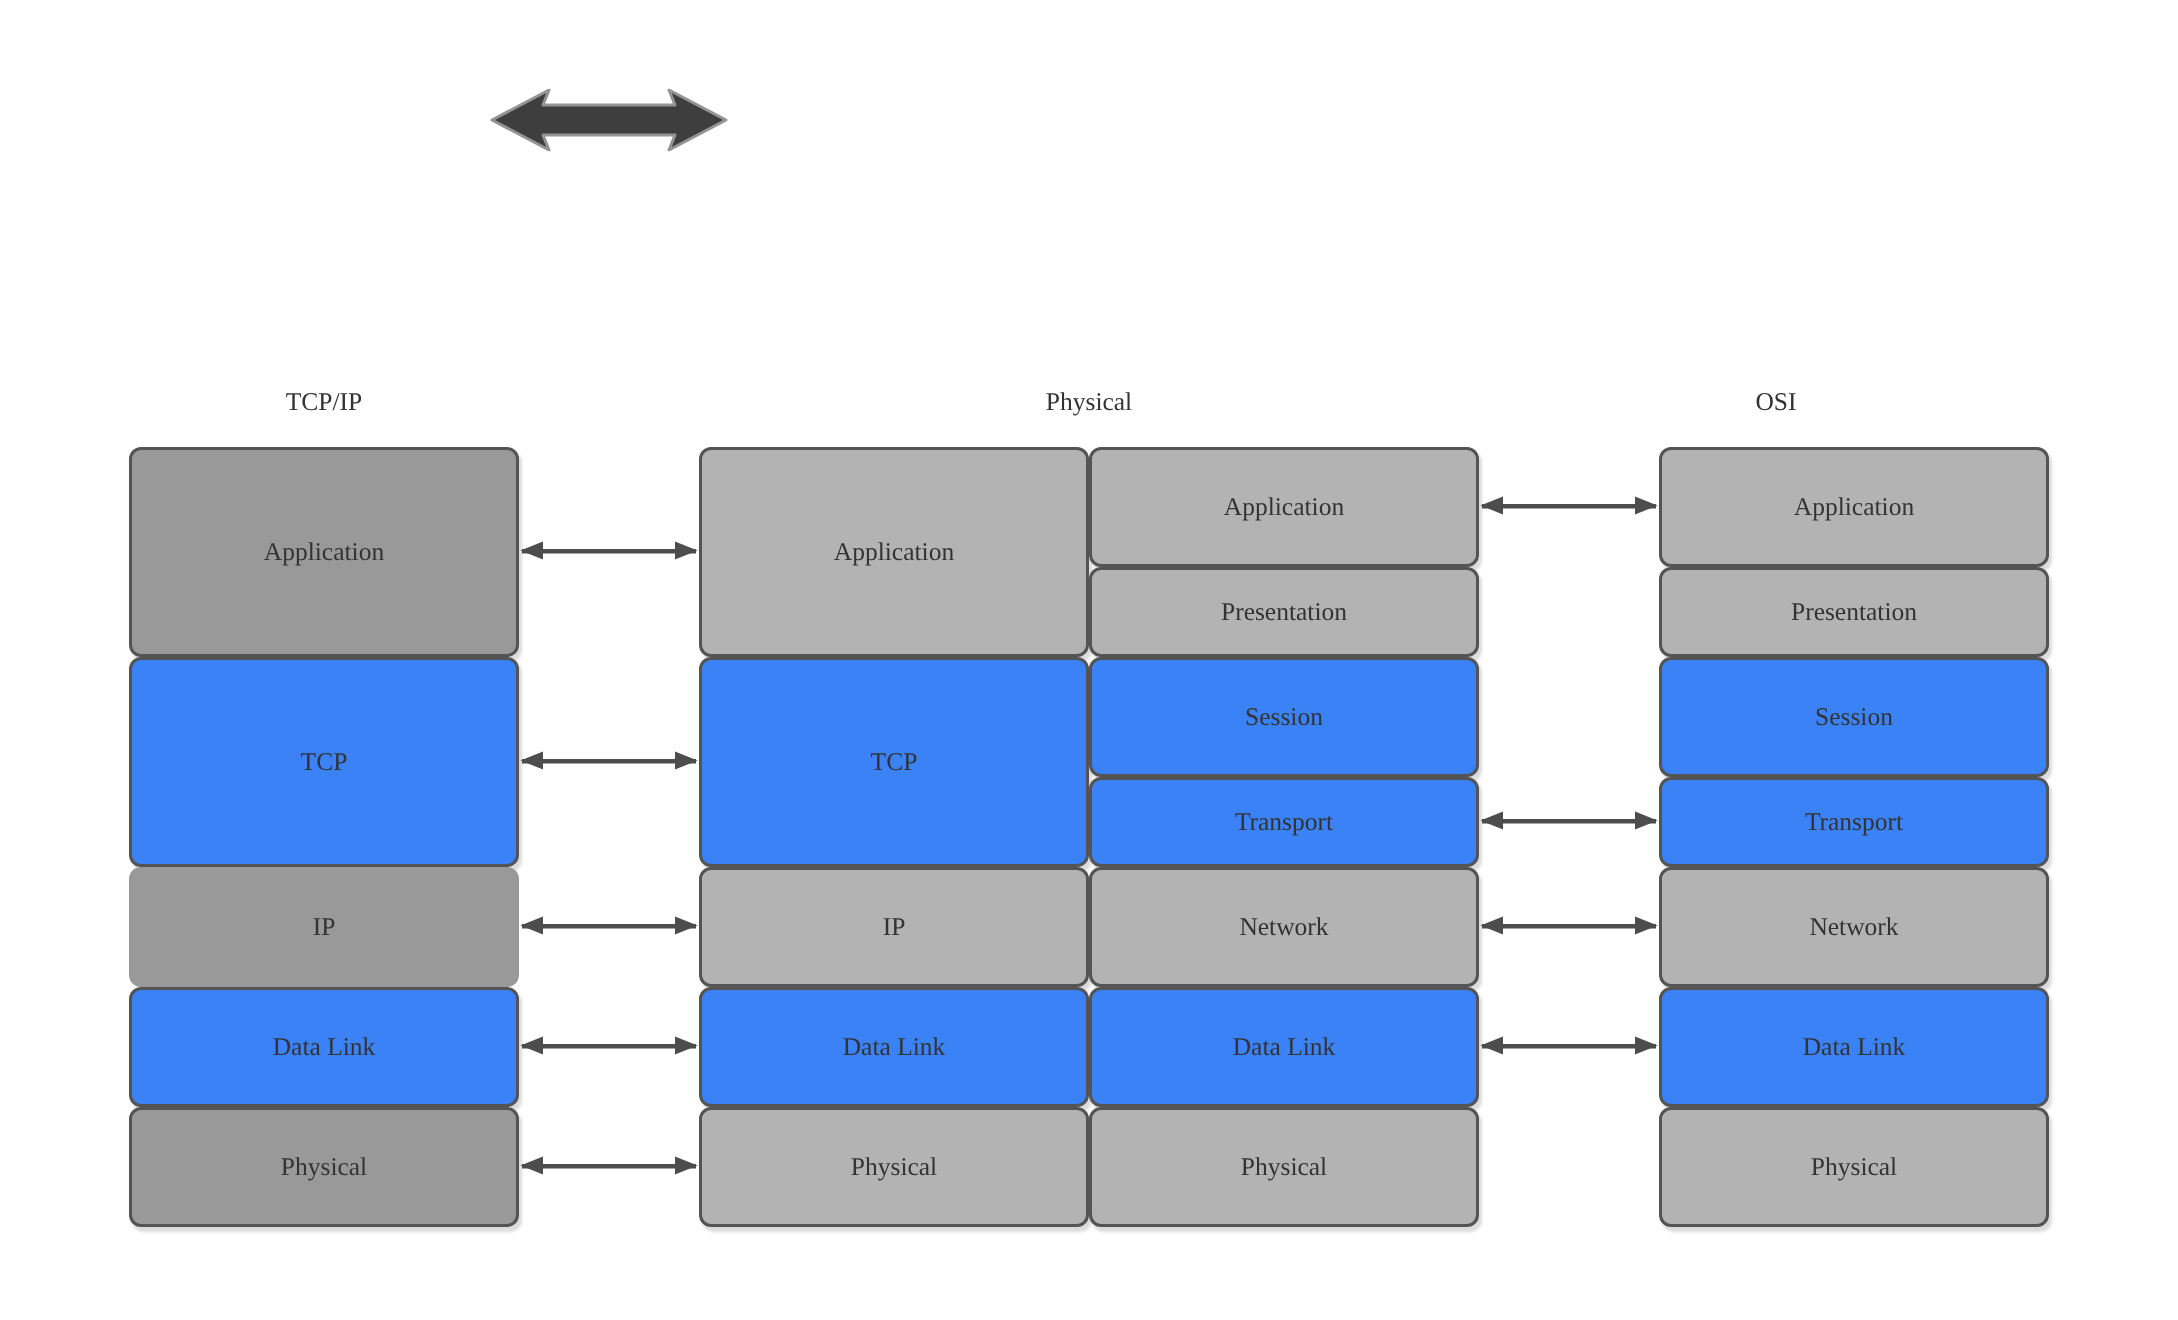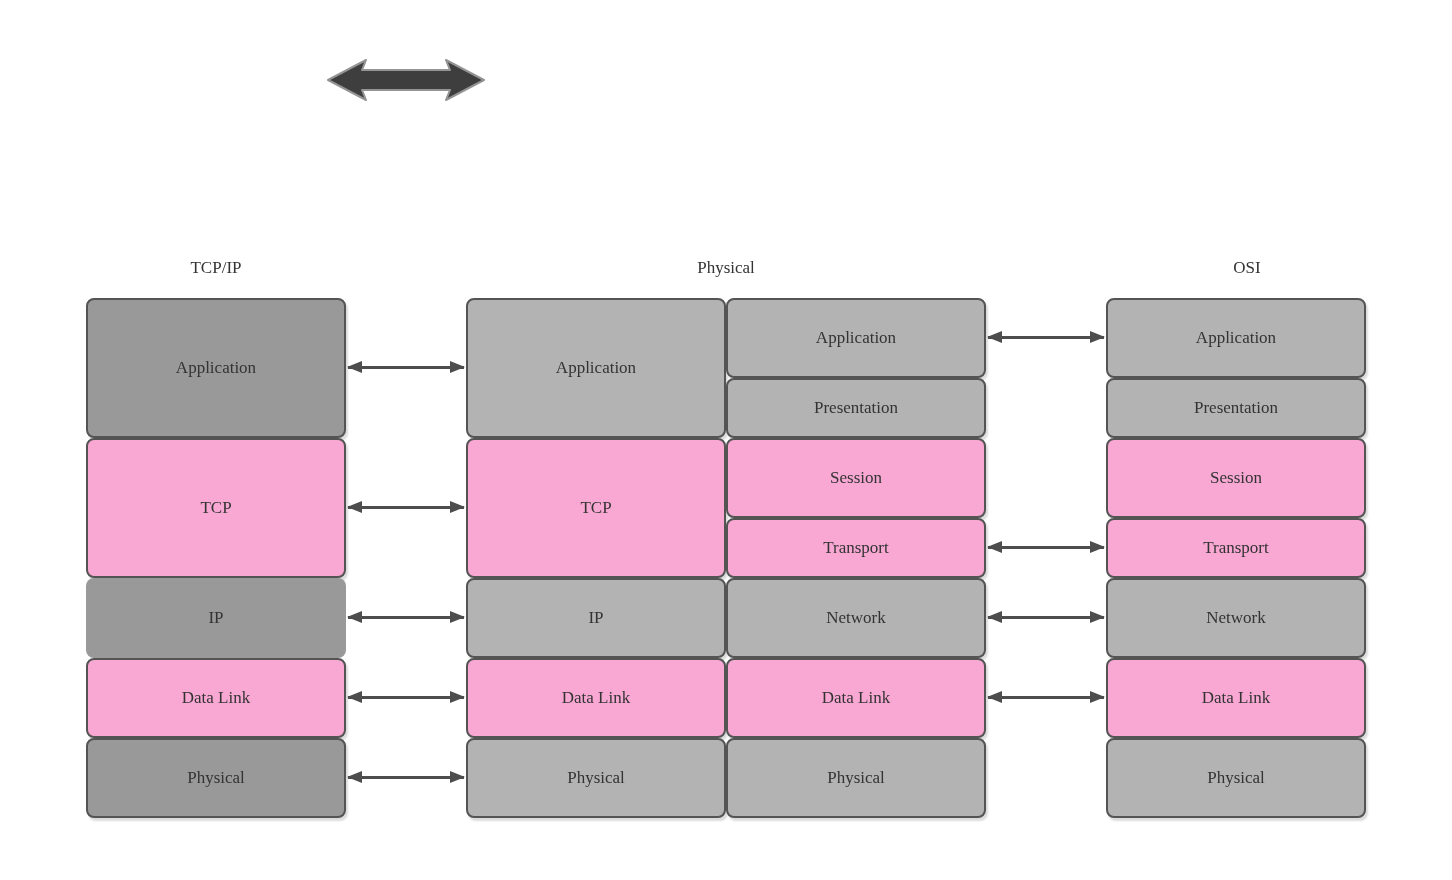--- a/index.html
+++ b/index.html
@@ -15,21 +15,21 @@
     position:absolute;
     top:255px;height:26px;line-height:26px;
     text-align:center;
     font-size:17px;color:#333333;
   }
   .box{
     position:absolute;
     box-sizing:border-box;
     border:2px solid #545454;
     border-radius:8px;
-    background:#f9a8d4;
+    background:#3b82f6;
     display:flex;align-items:center;justify-content:center;
     font-size:17px;color:#333333;
     box-shadow:2px 3px 2px rgba(0,0,0,0.14);
   }
   .box.dark{background:#999999;}
   .box.light{background:#b3b3b3;}
   .box.no-border{border:none;box-shadow:none;border-radius:8px;}
   .h-arrow{
     position:absolute;height:3px;background:#4d4d4d;
   }
@@ -49,21 +49,21 @@
 <body>
 
 <div class="canvas">
 
   <svg class="top-arrow" viewBox="0 0 160 42">
     <polygon points="2,21 40,1 36,11 124,11 120,1 158,21 120,41 124,31 36,31 40,41" fill="#3e3e3e" stroke="#949494" stroke-width="2" stroke-linejoin="round"></polygon>
   </svg>
 
   <div class="col-title" style="left:86px;width:260px">TCP/IP</div>
   <div class="col-title" style="left:466px;width:520px">Physical</div>
-  <div class="col-title" style="left:1117px;width:260px">OSI</div>
+  <div class="col-title" style="left:1054px;width:260px">OSI</div>
 
   <div class="box dark" style="left:86px;top:298px;width:260px;height:140px">Application</div>
   <div class="box" style="left:86px;top:438px;width:260px;height:140px">TCP</div>
   <div class="box dark no-border" style="left:86px;top:578px;width:260px;height:80px">IP</div>
   <div class="box" style="left:86px;top:658px;width:260px;height:80px">Data Link</div>
   <div class="box dark" style="left:86px;top:738px;width:260px;height:80px">Physical</div>
 
   <div class="box light" style="left:466px;top:298px;width:260px;height:140px">Application</div>
   <div class="box" style="left:466px;top:438px;width:260px;height:140px">TCP</div>
   <div class="box light" style="left:466px;top:578px;width:260px;height:80px">IP</div>

